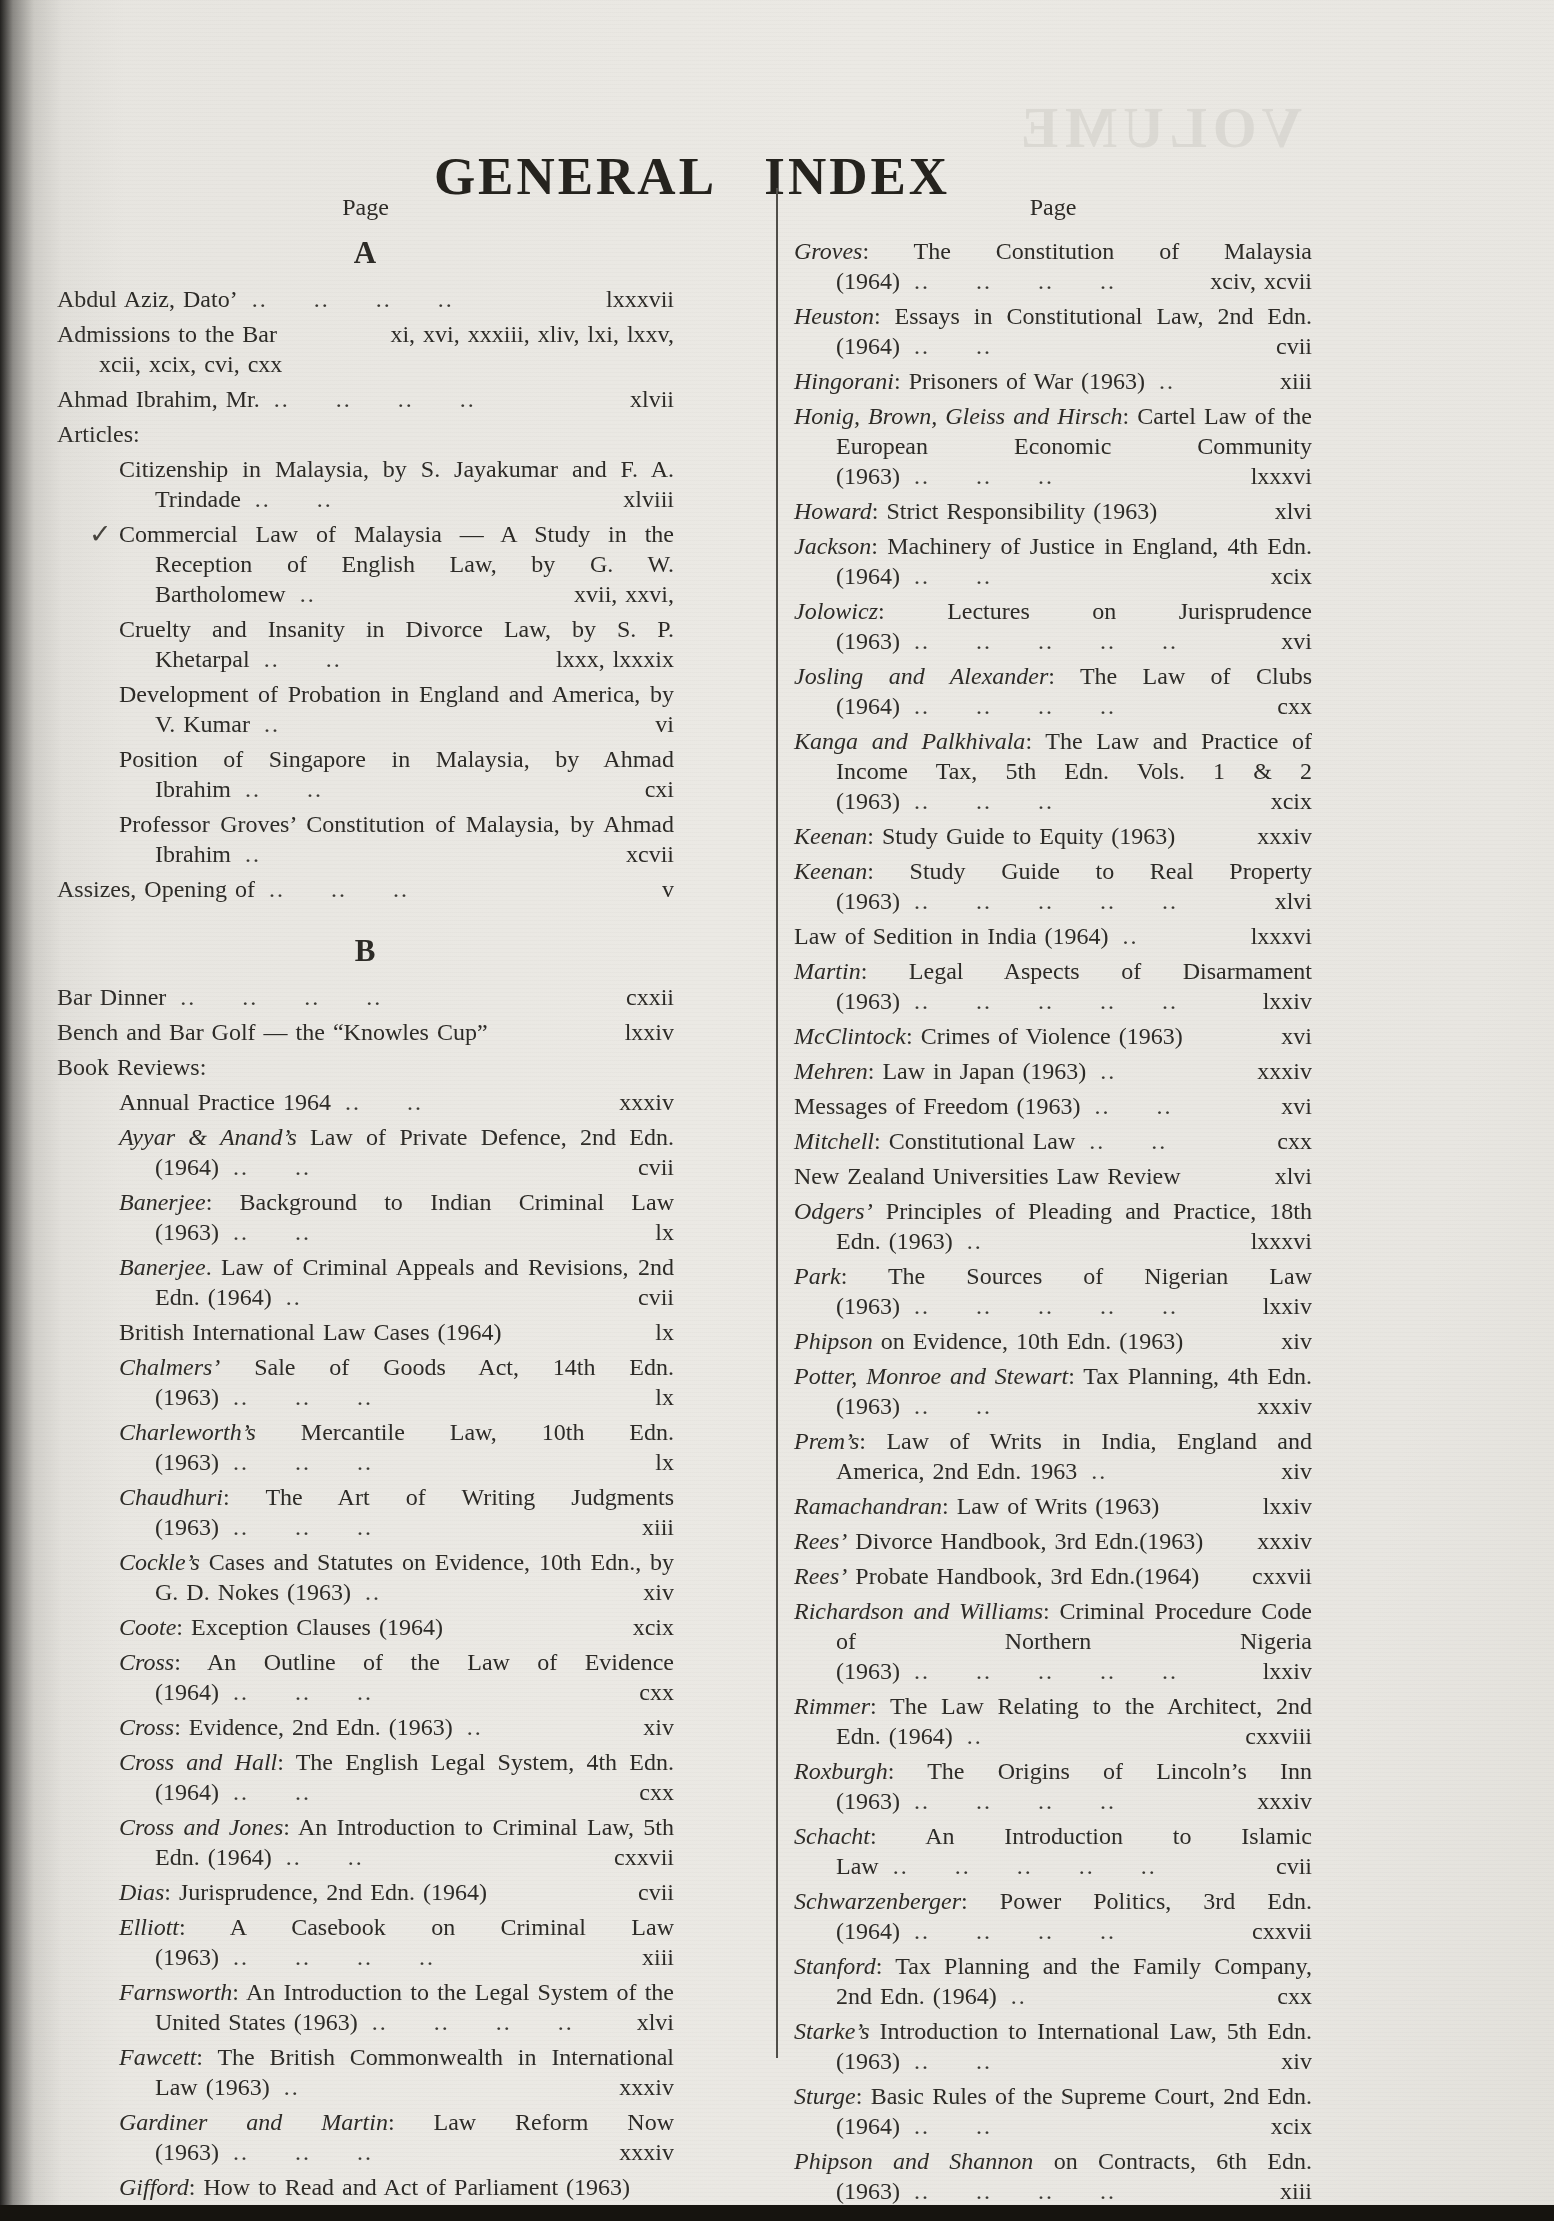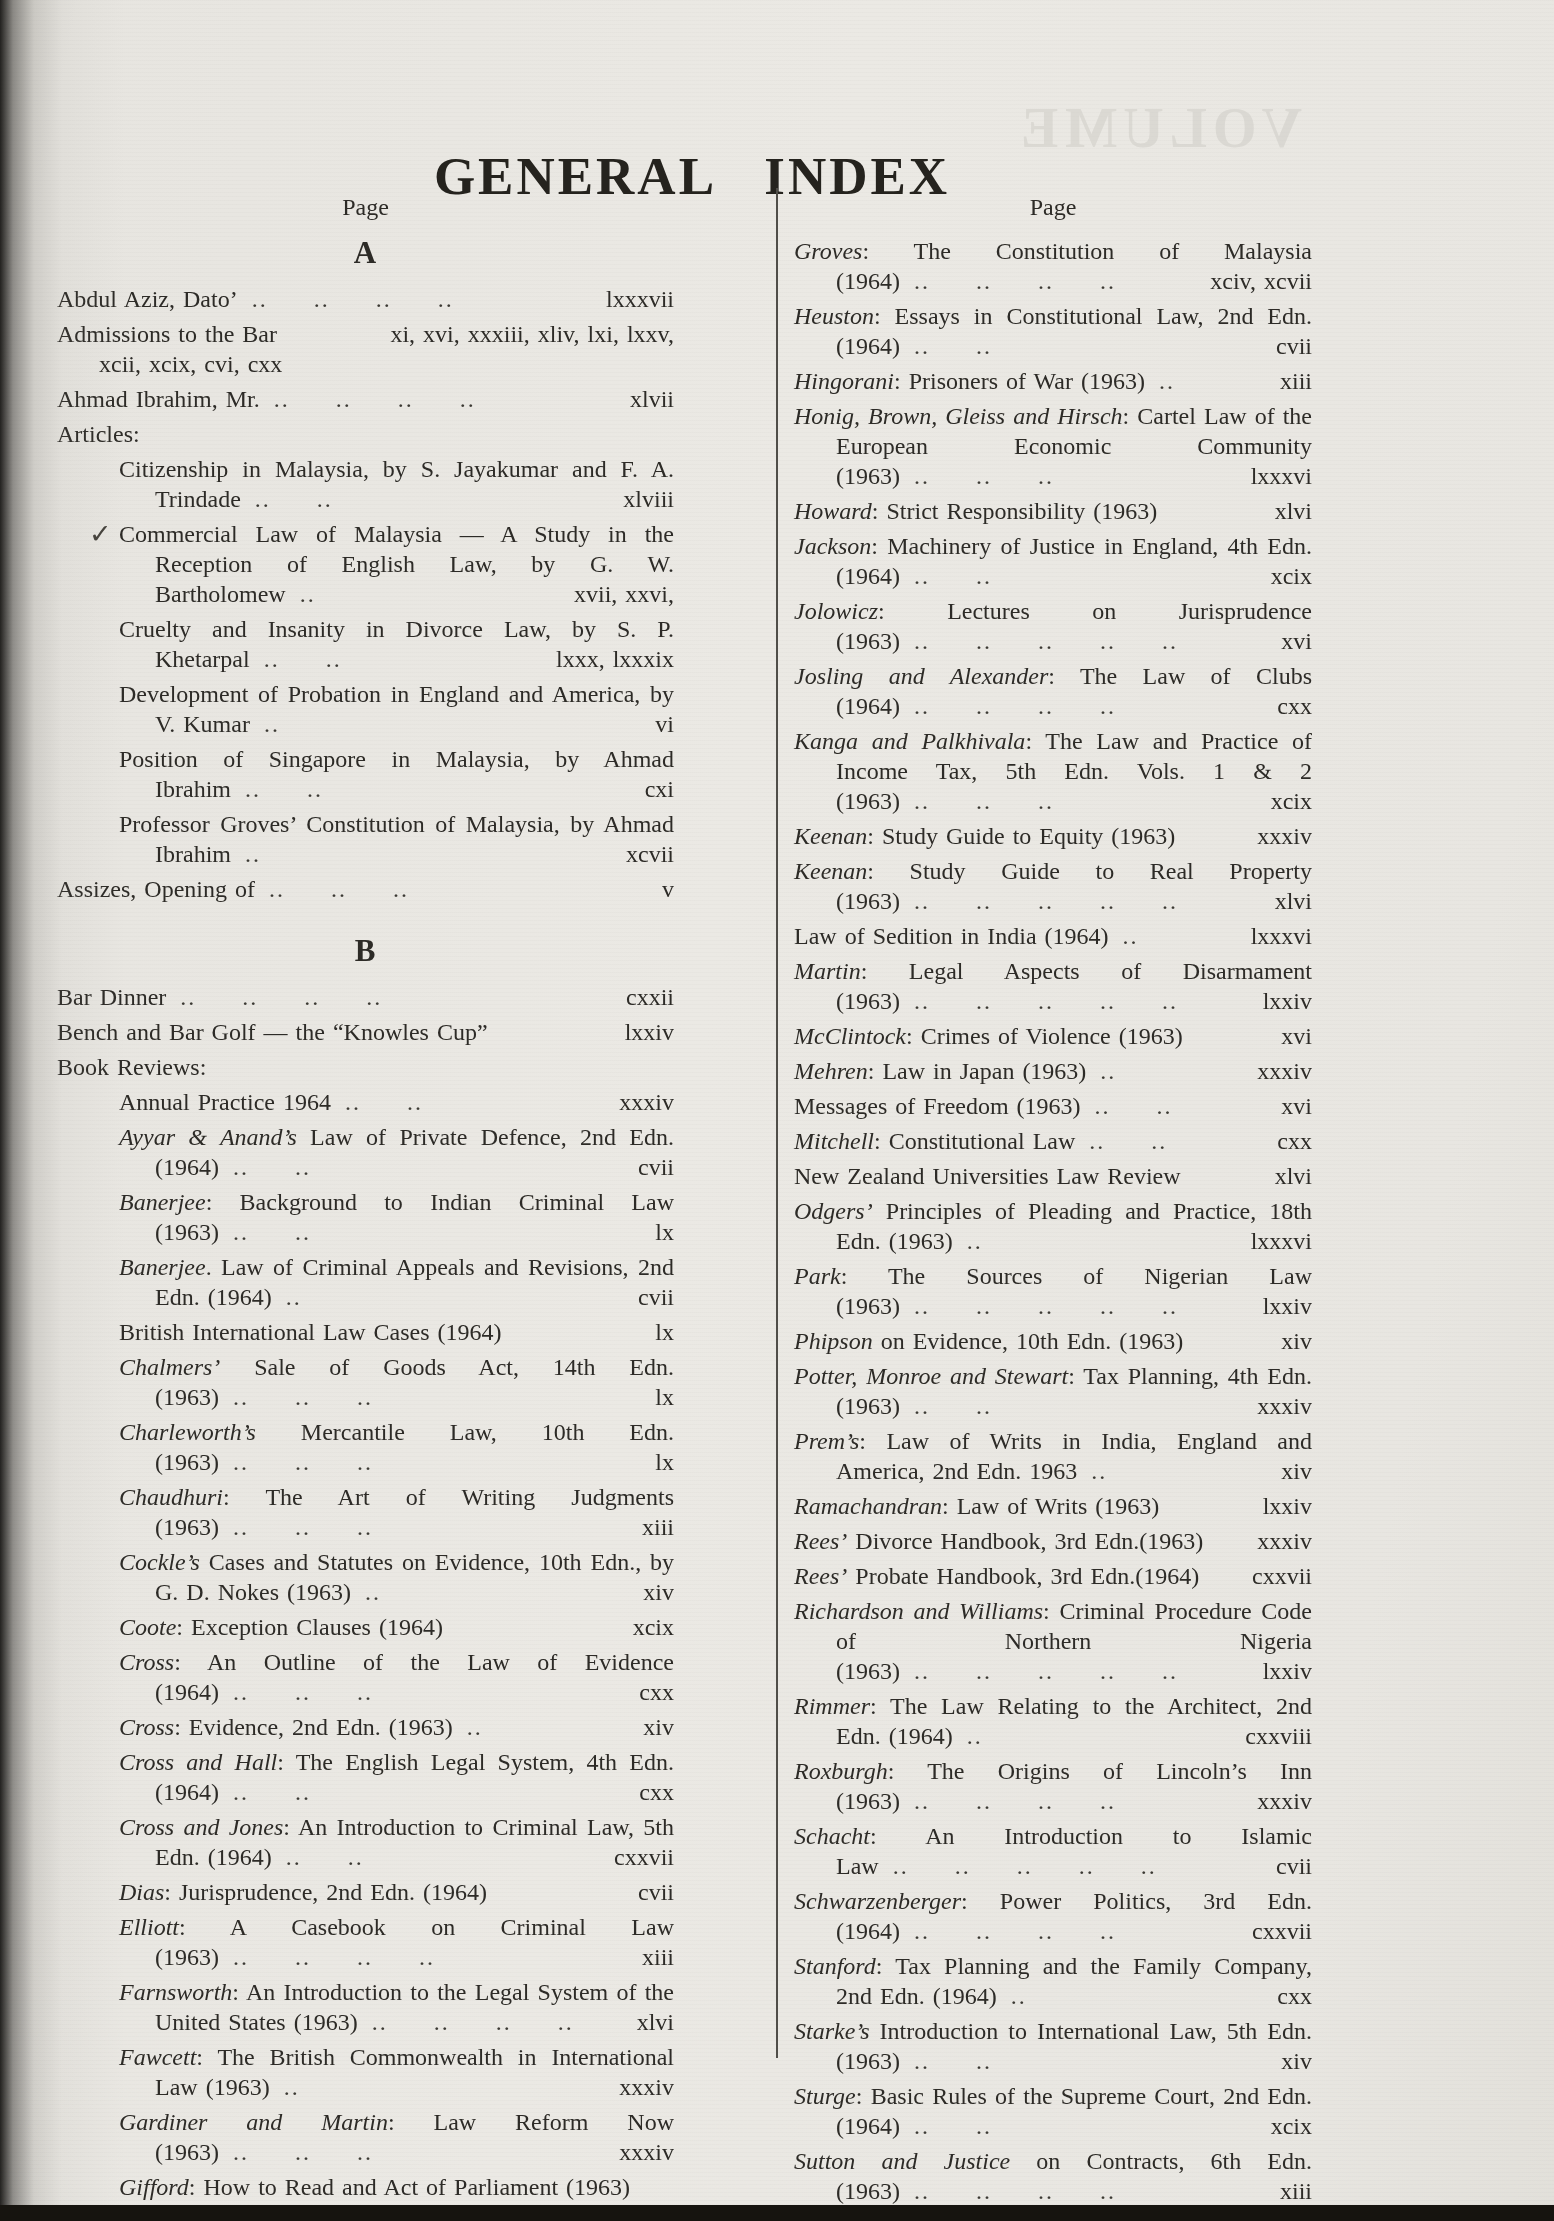--- a/index.html
+++ b/index.html
@@ -120,18 +120,18 @@
       <div class="entry"><span class="txt"><i>Rees’</i> Divorce Handbook, 3rd Edn.(1963)</span><span class="pg">xxxiv</span></div>
       <div class="entry"><span class="txt"><i>Rees’</i> Probate Handbook, 3rd Edn.(1964)</span><span class="pg">cxxvii</span></div>
       <div class="entry"><span class="txt"><i>Richardson and Williams</i>: Criminal Procedure Code of Northern Nigeria (1963)</span><span class="dots">.. .. .. .. ..</span><span class="pg">lxxiv</span></div>
       <div class="entry"><span class="txt"><i>Rimmer</i>: The Law Relating to the Architect, 2nd Edn. (1964)</span><span class="dots">..</span><span class="pg">cxxviii</span></div>
       <div class="entry"><span class="txt"><i>Roxburgh</i>: The Origins of Lincoln’s Inn (1963)</span><span class="dots">.. .. .. ..</span><span class="pg">xxxiv</span></div>
       <div class="entry"><span class="txt"><i>Schacht</i>: An Introduction to Islamic Law</span><span class="dots">.. .. .. .. ..</span><span class="pg">cvii</span></div>
       <div class="entry"><span class="txt"><i>Schwarzenberger</i>: Power Politics, 3rd Edn. (1964)</span><span class="dots">.. .. .. ..</span><span class="pg">cxxvii</span></div>
       <div class="entry"><span class="txt"><i>Stanford</i>: Tax Planning and the Family Company, 2nd Edn. (1964)</span><span class="dots">..</span><span class="pg">cxx</span></div>
       <div class="entry"><span class="txt"><i>Starke’s</i> Introduction to International Law, 5th Edn. (1963)</span><span class="dots">.. ..</span><span class="pg">xiv</span></div>
       <div class="entry"><span class="txt"><i>Sturge</i>: Basic Rules of the Supreme Court, 2nd Edn. (1964)</span><span class="dots">.. ..</span><span class="pg">xcix</span></div>
-      <div class="entry"><span class="txt"><i>Sutton and Justice</i> on Contracts, 6th Edn. (1963)</span><span class="dots">.. .. .. ..</span><span class="pg">xiii</span></div>
+      <div class="entry"><span class="txt"><i>Phipson and Shannon</i> on Contracts, 6th Edn. (1963)</span><span class="dots">.. .. .. ..</span><span class="pg">xiii</span></div>
       <div class="entry"><span class="txt"><i>Yardley</i>: A Source Book of English Administrative Law (1963)</span></div>
     </div>
 
   <div class="bottom-strip"></div>
 </div>
 
 </body></html>

